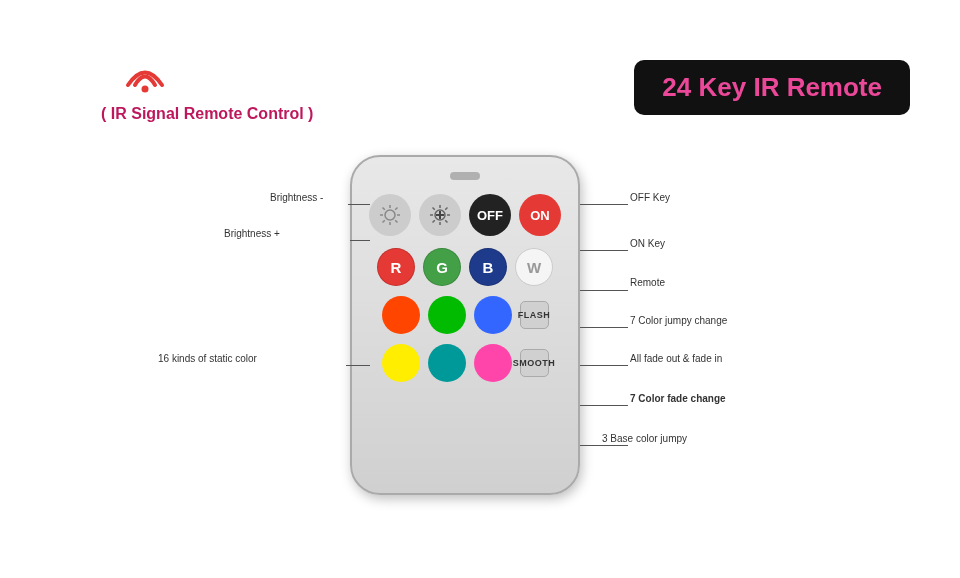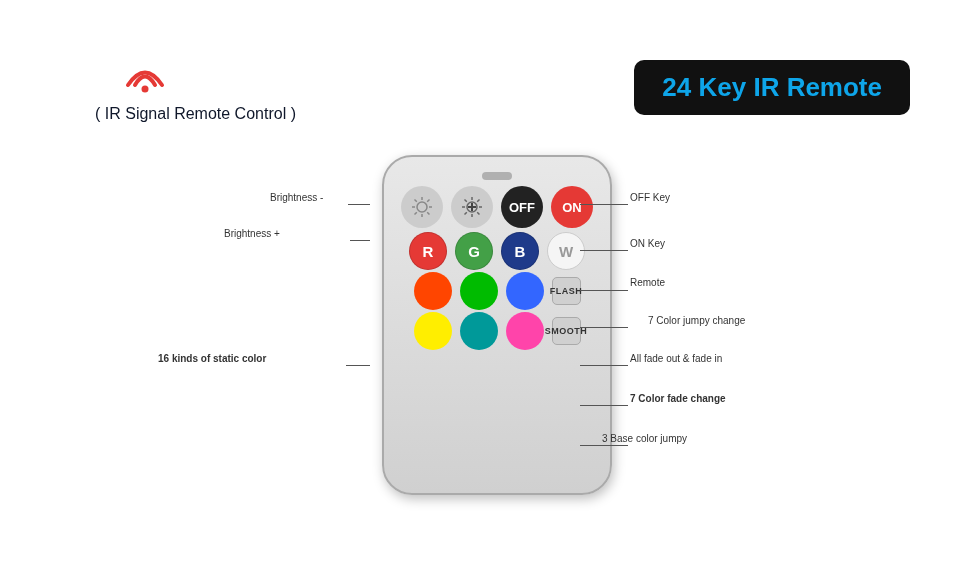--- a/index.html
+++ b/index.html
@@ -24,55 +24,54 @@
       position: absolute;
       top: 55px;
       left: 120px;
       font-size: 28px;
       color: #e53935;
     }
 
     .ir-signal-label {
       position: absolute;
       top: 105px;
-      left: 95px;
-      color: #0f172a;
+      left: 101px;
+      color: #be185d;
       font-size: 16px;
-      font-weight: normal;
+      font-weight: bold;
     }
 
     .badge-24key {
       position: absolute;
       top: 60px;
       right: 50px;
       background: #111;
-      color: #0ea5e9;
+      color: #ec4899;
       font-size: 26px;
       font-weight: bold;
       padding: 12px 28px;
       border-radius: 10px;
     }
 
     
     .remote-body {
       position: absolute;
       top: 155px;
       left: 350px;
       width: 230px;
       height: 340px;
       background: linear-gradient(180deg, #e8e8e8 0%, #d0d0d0 100%);
       border-radius: 30px;
       border: 2px solid #aaa;
       display: flex;
       flex-direction: column;
       align-items: center;
       padding: 15px 10px 12px 10px;
-      gap: 2px;
+      gap: 10px;
       box-shadow: 2px 4px 12px rgba(0,0,0,0.25);
-      margin-left: 32px;
     }
 
     .remote-top-row {
       display: flex;
       flex-direction: row;
       gap: 8px;
       align-items: center;
       margin-bottom: 2px;
     }
 
@@ -269,33 +268,33 @@
 
   </div>
 
   <div class="annotation" style="left:270px; top:192px;">Brightness -</div>
 
   <div class="line-h" style="left:348px; top:204px; width:22px;"></div>
 
   <div class="annotation" style="left:224px; top:228px;">Brightness +</div>
   <div class="line-h" style="left:350px; top:240px; width:20px;"></div>
 
-  <div class="annotation" style="left:158px; top:353px;font-weight:bold;">16 kinds of static color</div>
+  <div class="annotation" style="left:158px; top:353px;">16 kinds of static color</div>
   <div class="line-h" style="left:346px; top:365px; width:24px;"></div>
 
   <div class="annotation" style="left:630px; top:192px;">OFF Key</div>
   <div class="line-h" style="left:580px; top:204px; width:48px;"></div>
 
   <div class="annotation" style="left:630px; top:238px;">ON Key</div>
   <div class="line-h" style="left:580px; top:250px; width:48px;"></div>
 
   <div class="annotation" style="left:630px; top:277px;">Remote</div>
   <div class="line-h" style="left:580px; top:290px; width:48px;"></div>
 
-  <div class="annotation" style="left:648px; top:315px;">7 Color jumpy change</div>
+  <div class="annotation" style="left:630px; top:315px;">7 Color jumpy change</div>
   <div class="line-h" style="left:580px; top:327px; width:48px;"></div>
 
   <div class="annotation" style="left:630px; top:353px;">All fade out &amp; fade in</div>
   <div class="line-h" style="left:580px; top:365px; width:48px;"></div>
 
   <div class="annotation" style="left:630px; top:393px;font-weight:bold;">7 Color fade change</div>
   <div class="line-h" style="left:580px; top:405px; width:48px;"></div>
 
   <div class="annotation" style="left:602px; top:433px;">3 Base color jumpy</div>
   <div class="line-h" style="left:580px; top:445px; width:48px;"></div>

